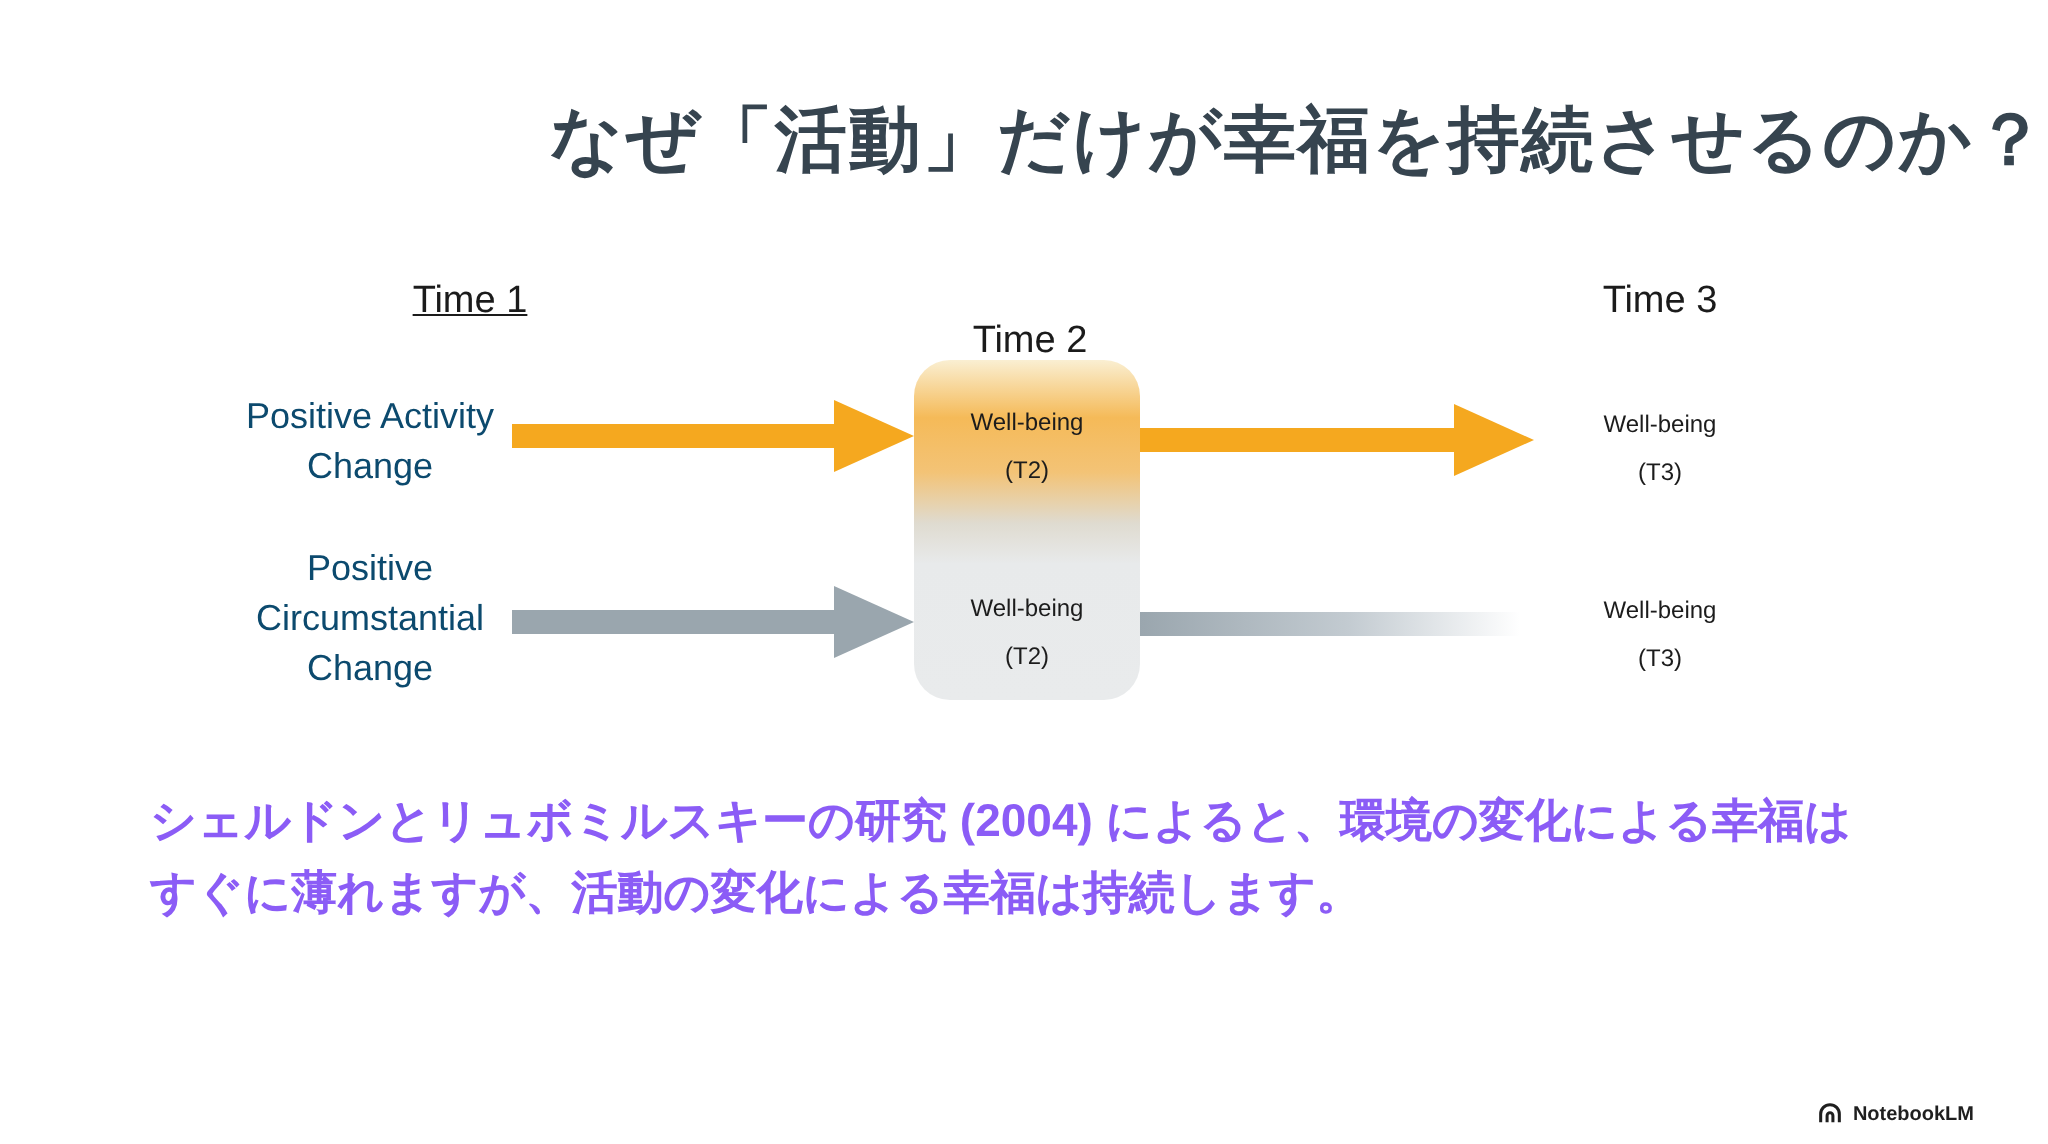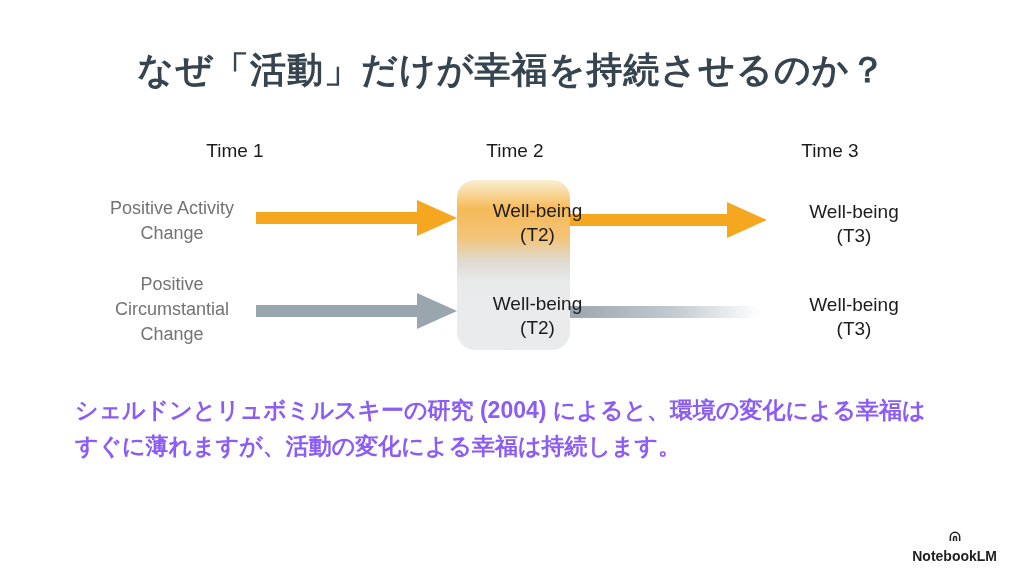--- a/index.html
+++ b/index.html
@@ -7,59 +7,59 @@
     position:relative;
     width:1024px;height:572px;
     background:#ffffff;
     overflow:hidden;
     font-family:"Liberation Sans",sans-serif;
   }
   .preline{white-space:pre-line;}
 
   .title{
     position:absolute;left:0;right:0;top:46px;
-    text-align:center;
+    text-align:right;
     font-size:36px;font-weight:700;
     color:#36444F;
     letter-spacing:1px;
   }
 
   .time-header{
     position:absolute;top:140px;width:140px;
     text-align:center;
     font-size:19px;font-weight:500;color:#1b1b1b;
   }
-  .time-1{left:165px;}
-  .time-2{left:445px;}
+  .time-1{left:165px;text-decoration:underline;}
+  .time-2{left:445px;margin-top:20px;}
   .time-3{left:760px;}
 
   .row-label{
-    position:absolute;left:72px;width:200px;
+    position:absolute;left:85px;width:200px;
     text-align:center;
-    font-size:18px;line-height:25px;font-weight:500;color:#737373;
+    font-size:18px;line-height:25px;font-weight:500;color:#0c4a6e;
   }
   .row-label.activity{top:196px;}
   .row-label.circumstantial{top:272px;}
 
   .center-box{
     position:absolute;left:457px;top:180px;width:113px;height:170px;
     border-radius:18px;
     background:linear-gradient(180deg,
       #FAEFD2 0%,
       #F5BA58 17%,
       #F3C376 33%,
       #DFDBD0 48%,
       #E8EAEB 60%,
       #E9EBEC 100%);
   }
 
   .wellbeing{
     position:absolute;
     text-align:center;
-    font-size:19px;line-height:24px;font-weight:500;color:#1c1c1c;margin-left:24px;
+    font-size:12px;line-height:24px;font-weight:500;color:#1c1c1c;
   }
   .wb-t2-top{left:457px;top:199px;width:113px;}
   .wb-t2-bottom{left:457px;top:292px;width:113px;}
   .wb-t3-top{left:760px;top:200px;width:140px;}
   .wb-t3-bottom{left:760px;top:293px;width:140px;}
 
   .arrow{position:absolute;}
   .arrow-activity-left{left:256px;top:196px;}
   .arrow-activity-right{left:570px;top:198px;}
   .arrow-circ-left{left:256px;top:289px;}
@@ -68,23 +68,23 @@
     background:linear-gradient(90deg,#9AA6AE 0%,#C3CBD1 55%,rgba(255,255,255,0) 100%);
   }
 
   .body-text{
     position:absolute;left:75px;top:393px;width:900px;
     font-size:23px;line-height:35.5px;font-weight:600;color:#8b5cf6;
   }
   .body-text div{margin:0;}
 
   .brand{
-    position:absolute;right:27px;bottom:8px;
+    position:absolute;right:37px;bottom:8px;
     display:flex;align-items:center;gap:4px;
-    font-size:14px;font-weight:700;color:#1f1f1f;flex-direction:column;
+    font-size:10px;font-weight:700;color:#1f1f1f;
   }
   .brand svg{display:block;}
 </style>
 </head>
 <body>
 
 <div class="slide">
 
   <div class="title">なぜ「活動」だけが幸福を持続させるのか？</div>
 

